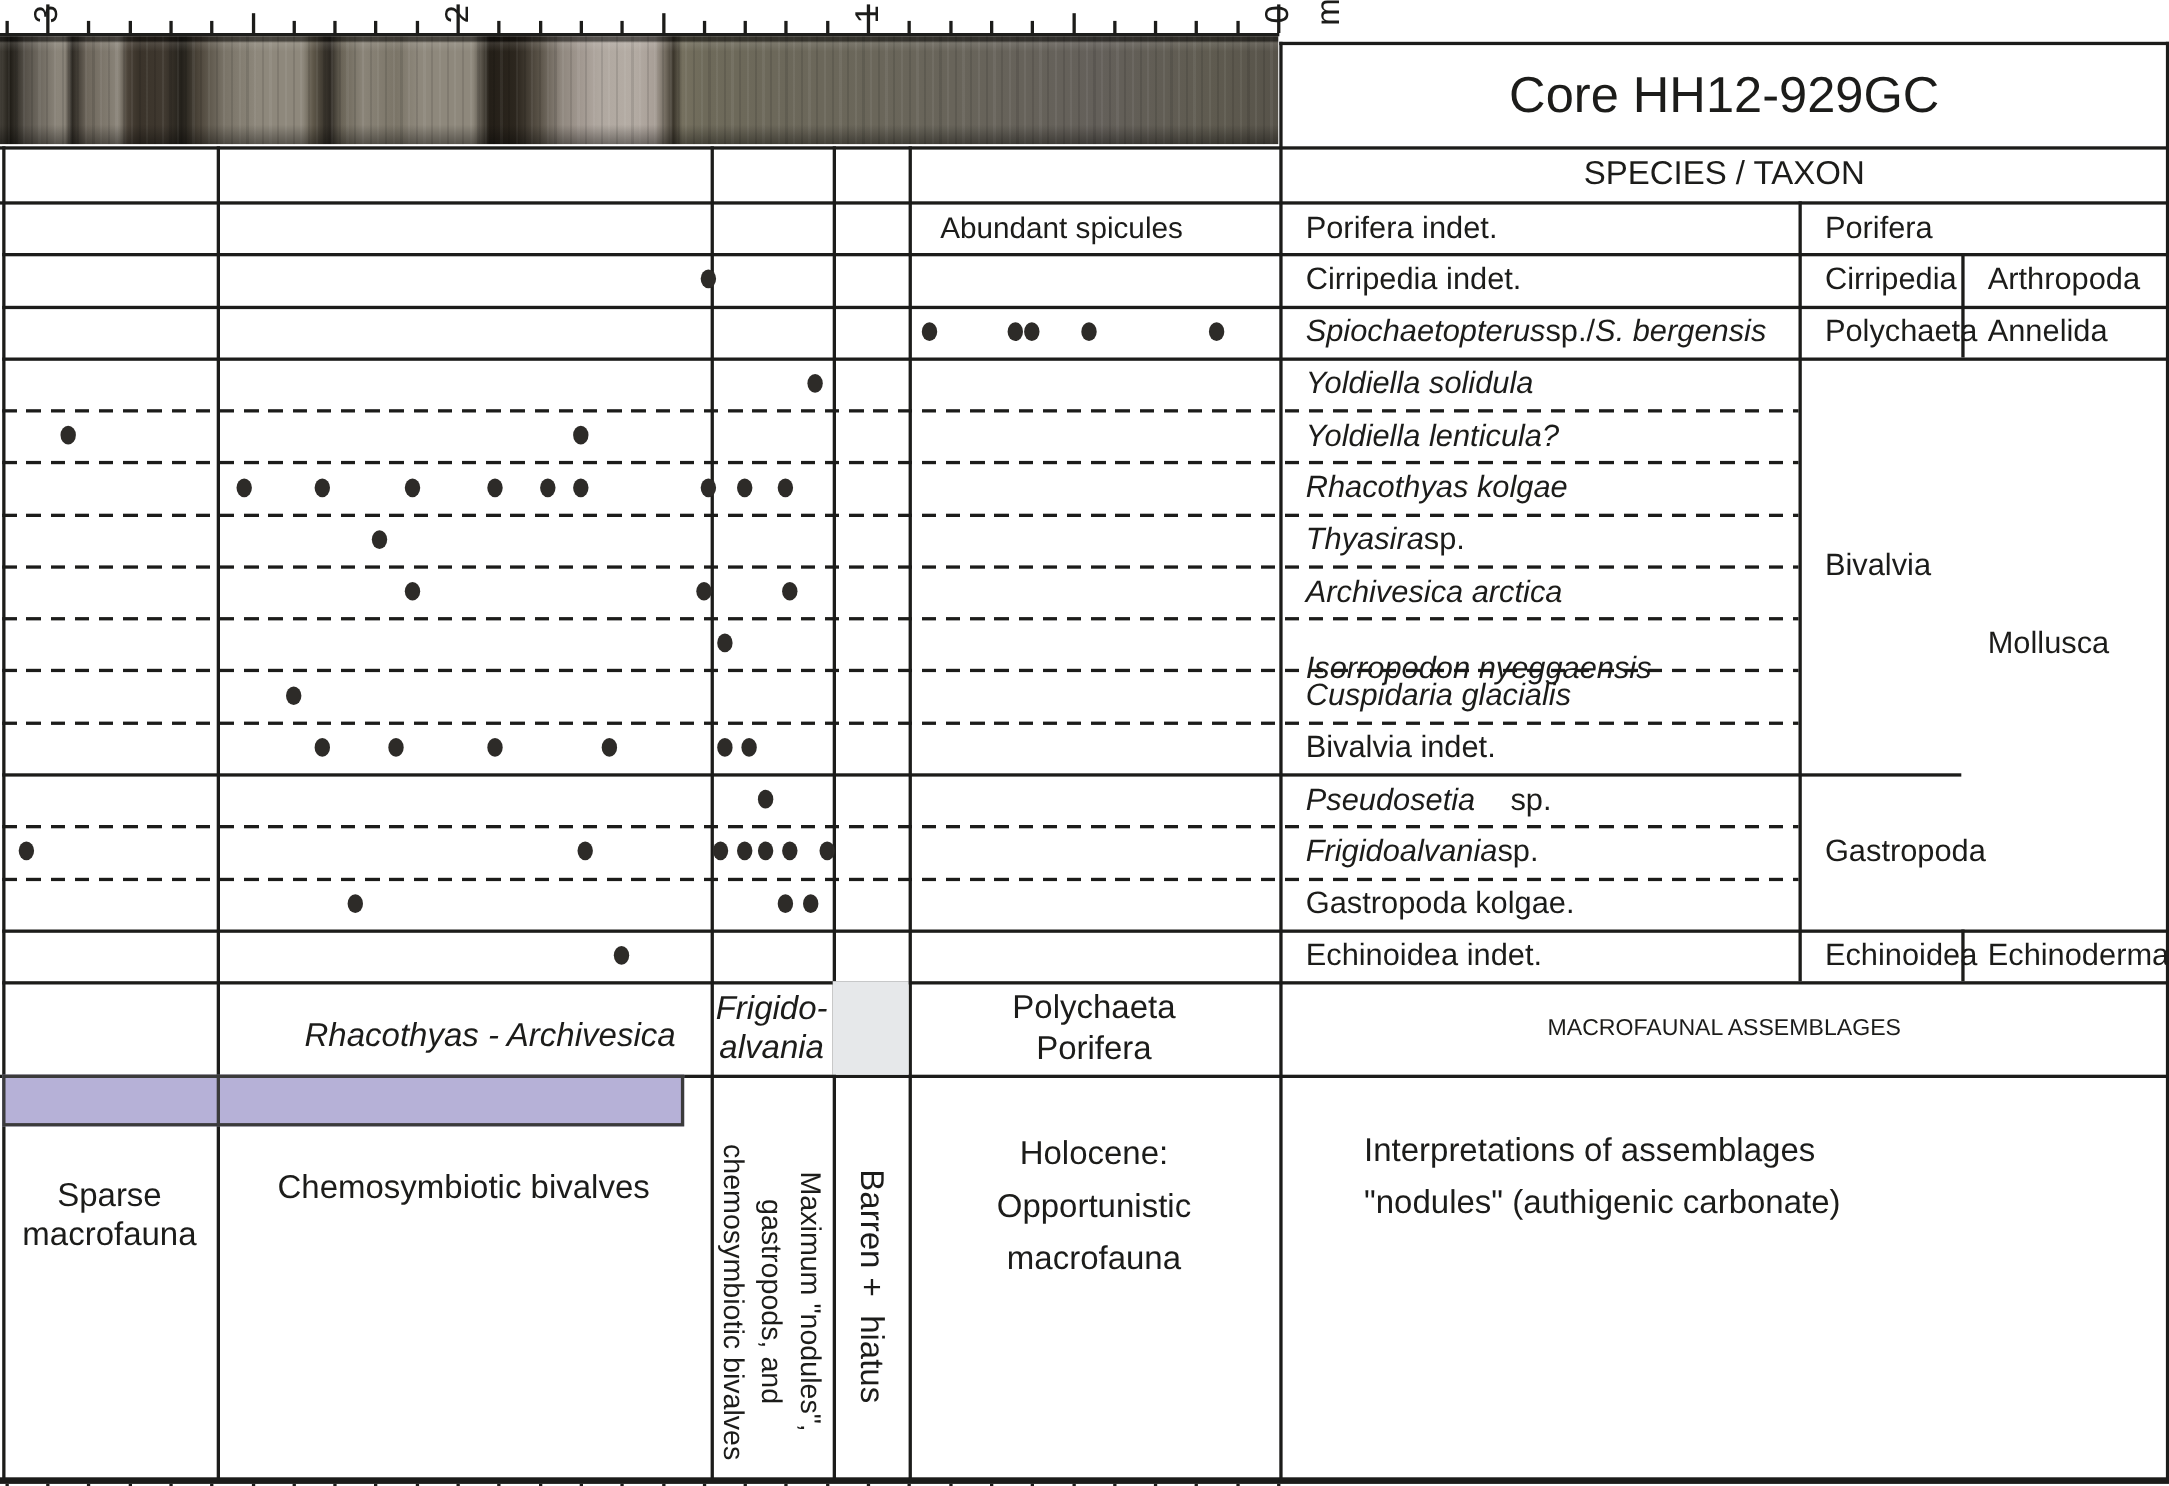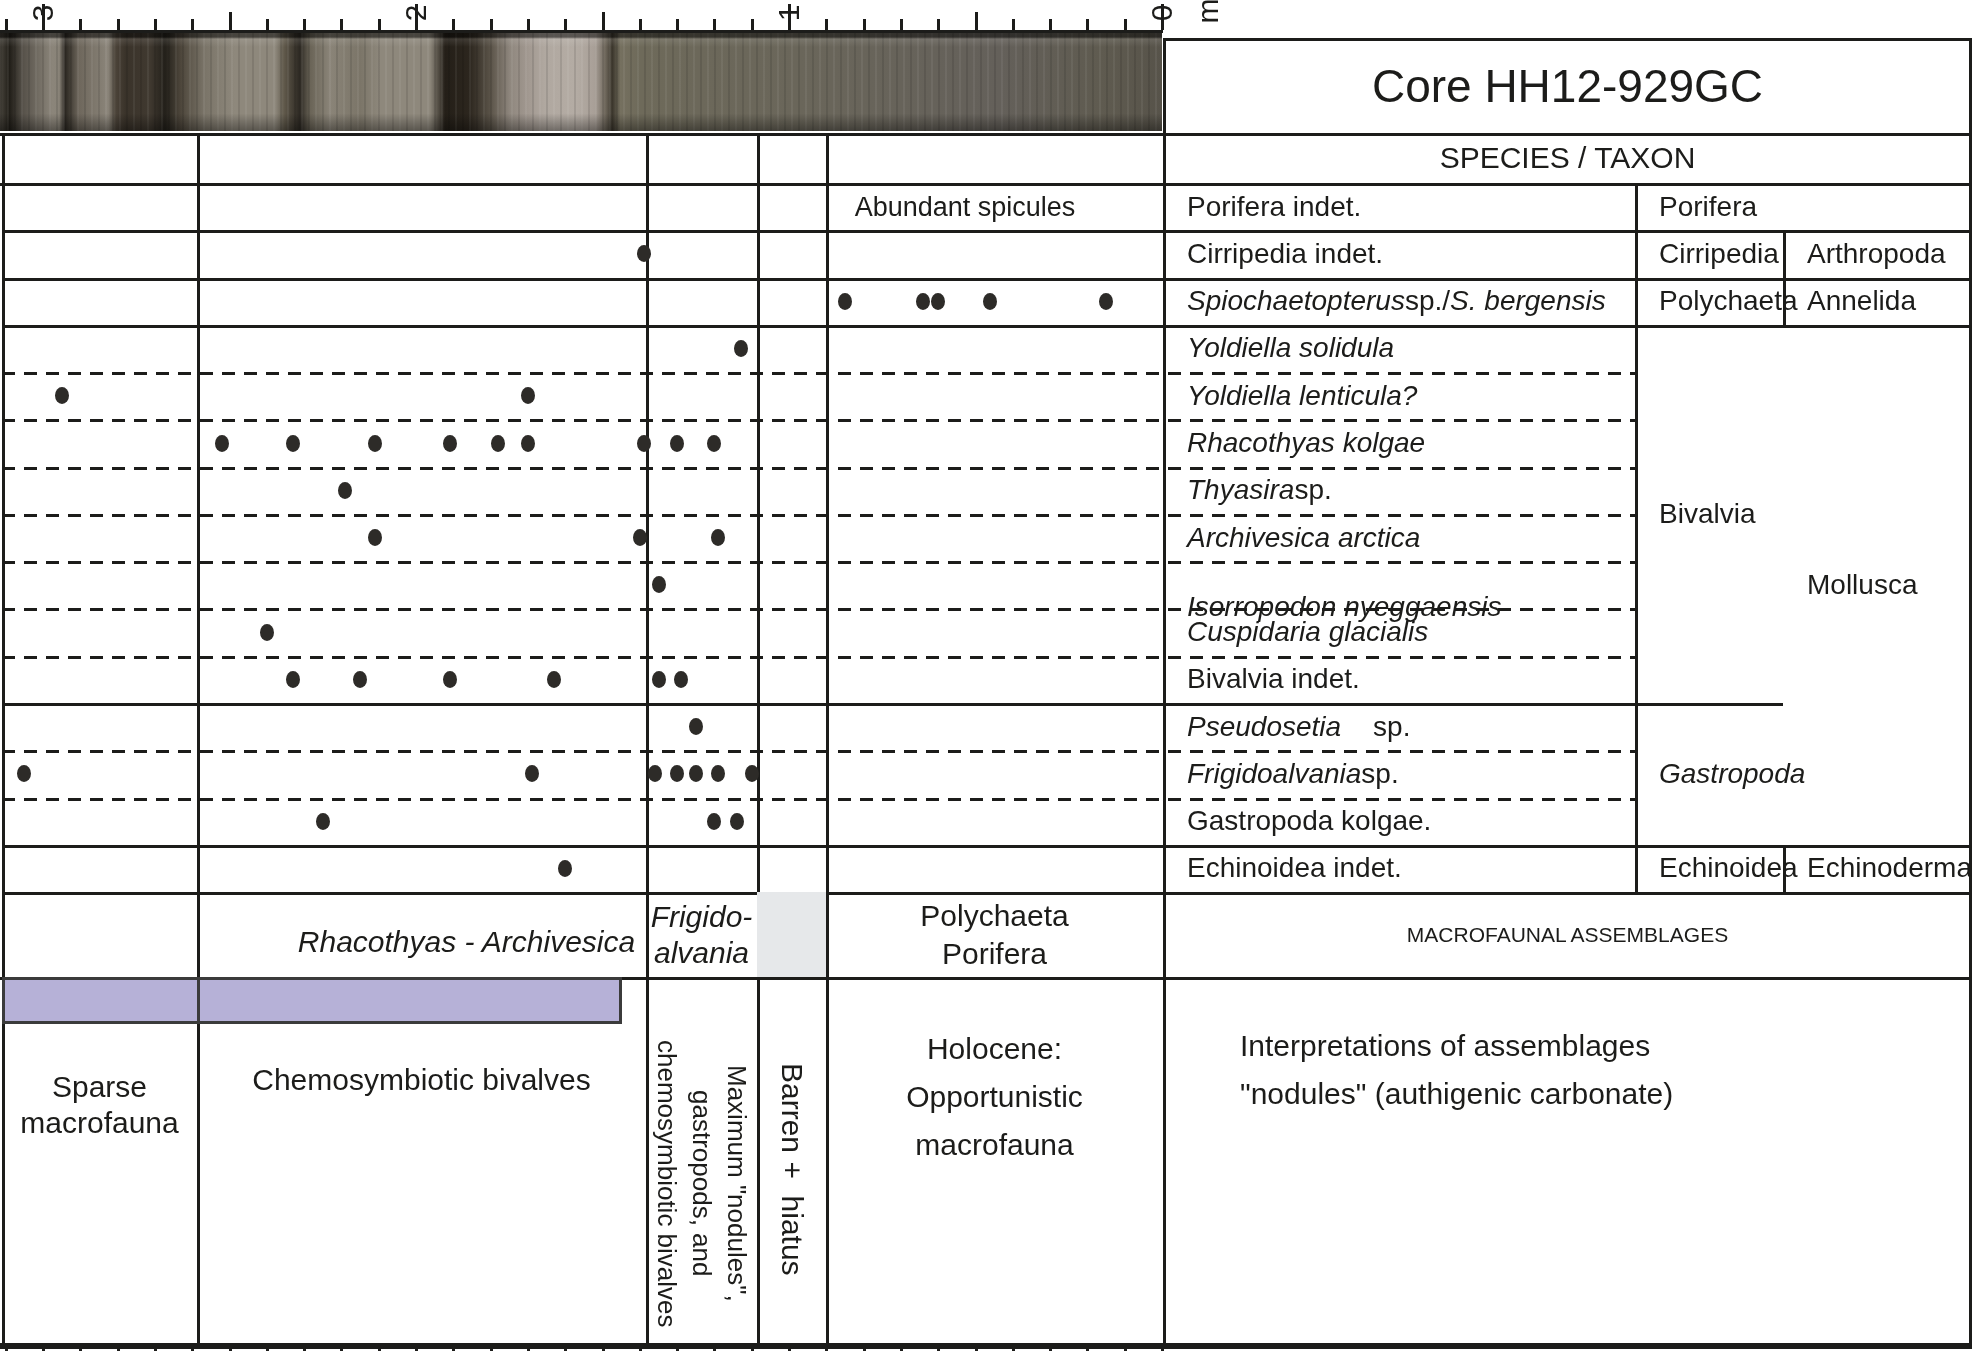--- a/index.html
+++ b/index.html
@@ -209,31 +209,31 @@
         <span>Echinoidea indet.</span>
       </div>
       <div class="dot" style="left:558.2px;top:859.9px;"></div>
       <div class="cell-text left-pad taxon-label" style="left:1647px;top:183.0px;width:325px;height:47.3px;">Porifera</div>
       <div class="cell-text left-pad taxon-label" style="left:1647px;top:230.3px;width:136px;height:47.3px;">Cirripedia</div>
       <div class="cell-text left-pad taxon-label" style="left:1795px;top:230.3px;width:177px;height:47.3px;">Arthropoda</div>
       <div class="cell-text left-pad taxon-label" style="left:1647px;top:277.5px;width:136px;height:47.3px;">Polychaeta</div>
       <div class="cell-text left-pad taxon-label" style="left:1795px;top:277.5px;width:177px;height:47.3px;">Annelida</div>
       <div class="cell-text left-pad taxon-label" style="left:1647px;top:324.8px;width:136px;height:378.1px;">Bivalvia</div>
       <div class="cell-text left-pad taxon-label" style="left:1795px;top:324.8px;width:177px;height:519.9px;">Mollusca</div>
-      <div class="cell-text left-pad taxon-label" style="left:1647px;top:702.9px;width:136px;height:141.8px;font-style:italic;">Gastropoda</div>
+      <div class="cell-text left-pad taxon-label" style="left:1647px;top:702.9px;width:136px;height:141.8px;">Gastropoda</div>
       <div class="cell-text left-pad taxon-label" style="left:1647px;top:844.7px;width:136px;height:47.3px;">Echinoidea</div>
       <div class="cell-text left-pad taxon-label" style="left:1795px;top:844.7px;width:177px;height:47.3px;">Echinodermata</div>
     </div>
 
   <div class="cell-text" style="left:1163px;top:38px;width:809px;height:95px;font-size:46px;">Core HH12-929GC</div>
   <div class="cell-text" style="left:1163px;top:133px;width:809px;height:50px;font-size:30px;">SPECIES / TAXON</div>
 
   <div class="cell-text" style="left:826px;top:183px;width:278px;height:48px;font-size:27px;">Abundant spicules</div>
 
-  <div class="cell-text ital" style="left:204px;top:892px;width:449px;height:99px;font-size:30px;padding-left:38px;">Rhacothyas - Archivesica</div>
+  <div class="cell-text ital" style="left:183px;top:892px;width:449px;height:99px;font-size:30px;padding-left:38px;">Rhacothyas - Archivesica</div>
   <div class="cell-text ital" style="left:646px;top:892px;width:111px;height:85px;font-size:30px;flex-direction:column;line-height:1.18;">
     <div>Frigido-</div>
     <div>alvania</div>
   </div>
   <div class="fill-rect" id="barren-gray-cell" style="left: 757px; top: 892px; width: 69px; height: 85px; background: rgb(230, 232, 234);"></div>
   <div class="cell-text" style="left:826px;top:892px;width:337px;height:85px;font-size:30px;flex-direction:column;line-height:1.25;">
     <div>Polychaeta</div>
     <div>Porifera</div>
   </div>
   <div class="cell-text" style="left:1163px;top:892px;width:809px;height:85px;font-size:21px;">MACROFAUNAL ASSEMBLAGES</div>

